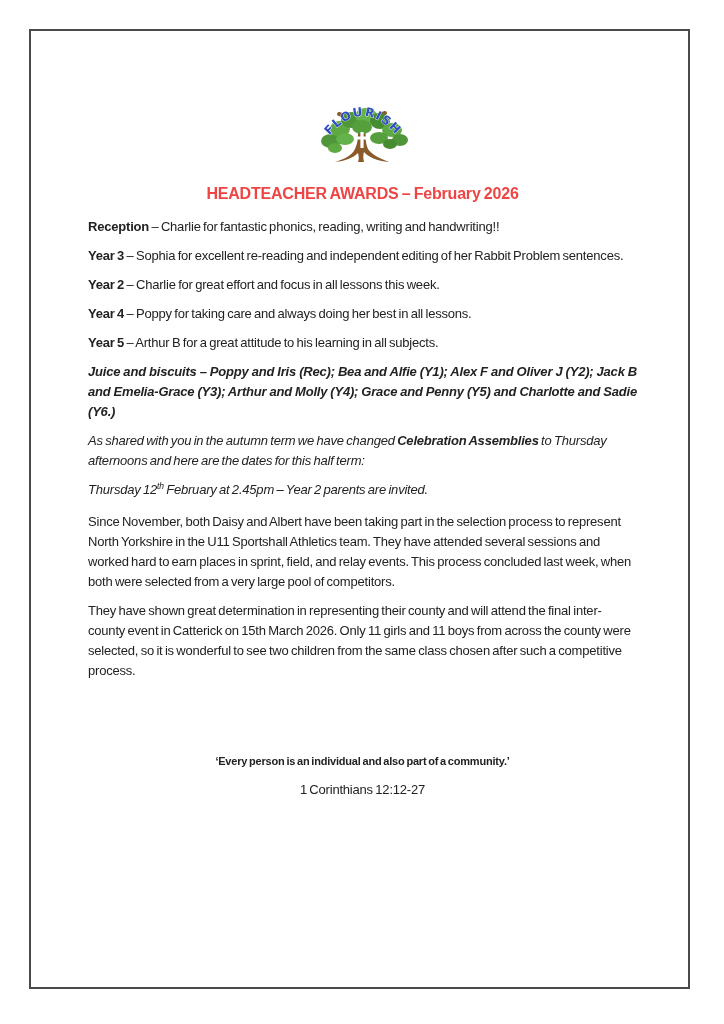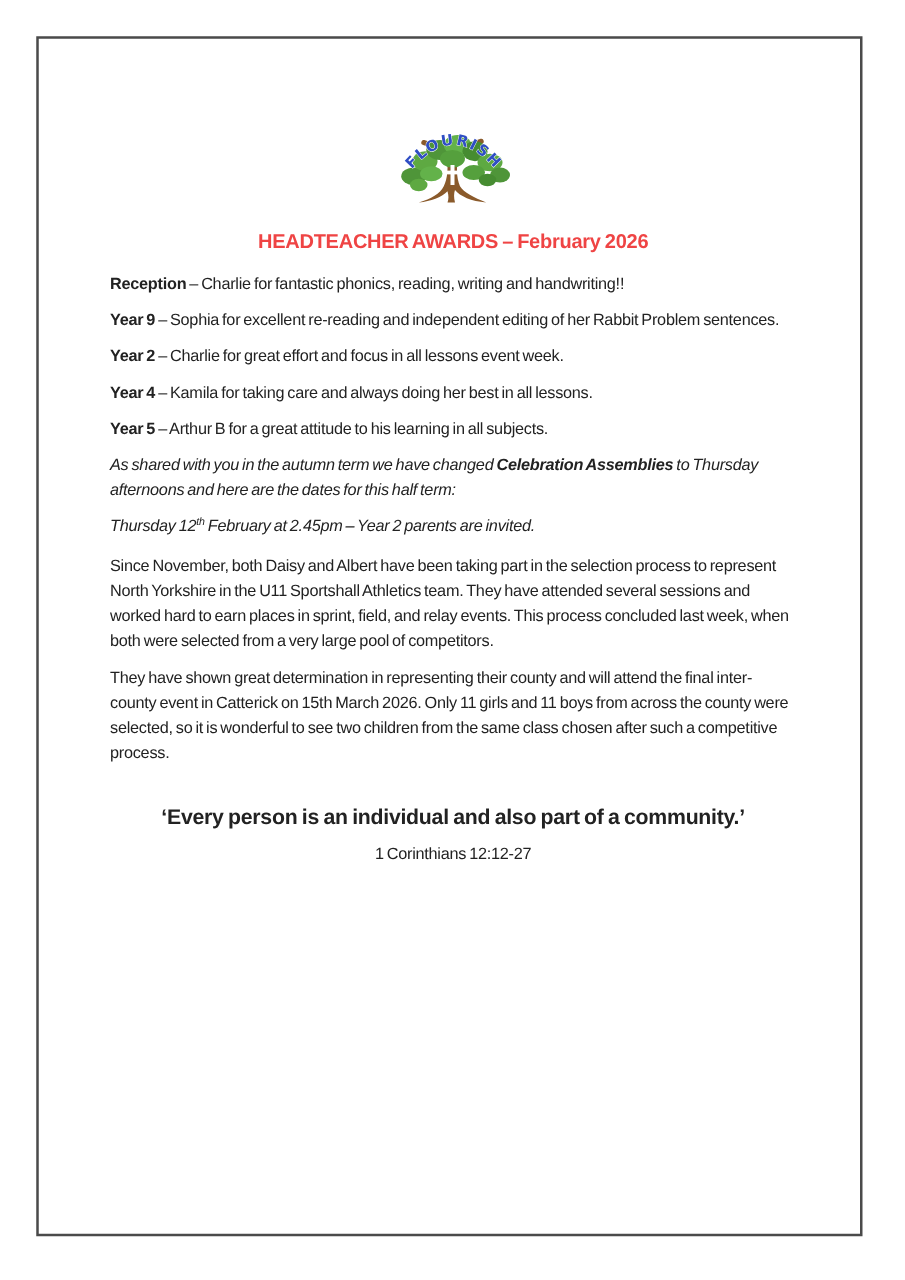--- a/index.html
+++ b/index.html
@@ -19,21 +19,21 @@
   .doc-title{
     font-size:16px;font-weight:bold;text-align:center;
     margin:10px 0 13px 0;color:#ef4444;letter-spacing:-0.2px;
   }
   p{margin:0 0 9px 0;}
   .just{text-align:justify;}
   .bi{font-weight:bold;font-style:italic;}
   .it{font-style:italic;}
   .gap-b{margin-bottom:12px;}
   sup{font-size:8.5px;line-height:0;vertical-align:super;}
-  .footer-quote{margin-top:32px;text-align:center;font-weight:bold;font-size:17px;}
+  .footer-quote{margin-top:70px;text-align:center;font-weight:bold;font-size:11px;}
   .footer-verse{text-align:center;font-size:13px;margin-top:0;}
 </style>
 </head>
 <body>
 
 <div class="page">
   <div class="frame"></div>
 
   <div class="content">
 
@@ -68,31 +68,32 @@
         <text font-family="DejaVu Sans, sans-serif" font-size="12" font-weight="bold" fill="#2f4ec4" stroke="#ffffff" stroke-width="0.7" paint-order="stroke" letter-spacing="1.5" text-anchor="middle">
           <textPath href="#logoArc" startOffset="50%">FLOURISH</textPath>
         </text>
       </svg>
     </div>
 
     <div class="doc-title">HEADTEACHER AWARDS – February 2026</div>
 
     <p class="just"><b>Reception</b><span> – </span><span>Charlie for fantastic phonics, reading, writing and handwriting!!</span></p>
 
-    <p class="just"><b>Year 9</b><span> – </span><span>Sophia for excellent re-reading and independent editing of her Rabbit Problem sentences.</span></p>
+    <p class="just"><b>Year 3</b><span> – </span><span>Sophia for excellent re-reading and independent editing of her Rabbit Problem sentences.</span></p>
 
-    <p class="just"><b>Year 2</b><span> – </span><span>Charlie for great effort and focus in all lessons event week.</span></p>
+    <p class="just"><b>Year 2</b><span> – </span><span>Charlie for great effort and focus in all lessons this week.</span></p>
 
 
-    <p class="just"><b>Year 4</b><span> – </span><span>Kamila for taking care and always doing her best in all lessons.</span></p>
+    <p class="just"><b>Year 4</b><span> – </span><span>Poppy for taking care and always doing her best in all lessons.</span></p>
 
     <p class="just"><b>Year 5</b><span> – </span><span>Arthur B for a great attitude to his learning in all subjects.</span></p>
 
 
 
+    <p class="just bi">Juice and biscuits – Poppy and Iris (Rec); Bea and Alfie (Y1); Alex F and Oliver J (Y2); Jack B and Emelia-Grace (Y3); Arthur and Molly (Y4); Grace and Penny (Y5) and Charlotte and Sadie (Y6.)</p>
 
     <p class="it"><span>As shared with you in the autumn term we have changed </span><b>Celebration Assemblies</b><span> to Thursday afternoons and here are the dates for this half term:</span></p>
 
     <p class="it gap-b"><span>Thursday 12</span><sup>th</sup><span> February at 2.45pm – Year 2 parents are invited.</span></p>
 
     <p>Since November, both Daisy and Albert have been taking part in the selection process to represent North Yorkshire in the U11 Sportshall Athletics team. They have attended several sessions and worked hard to earn places in sprint, field, and relay events. This process concluded last week, when both were selected from a very large pool of competitors.</p>
 
     <p>They have shown great determination in representing their county and will attend the final inter-county event in Catterick on 15th March 2026. Only 11 girls and 11 boys from across the county were selected, so it is wonderful to see two children from the same class chosen after such a competitive process.</p>
 
     <p class="footer-quote">‘Every person is an individual and also part of a community.’</p>

